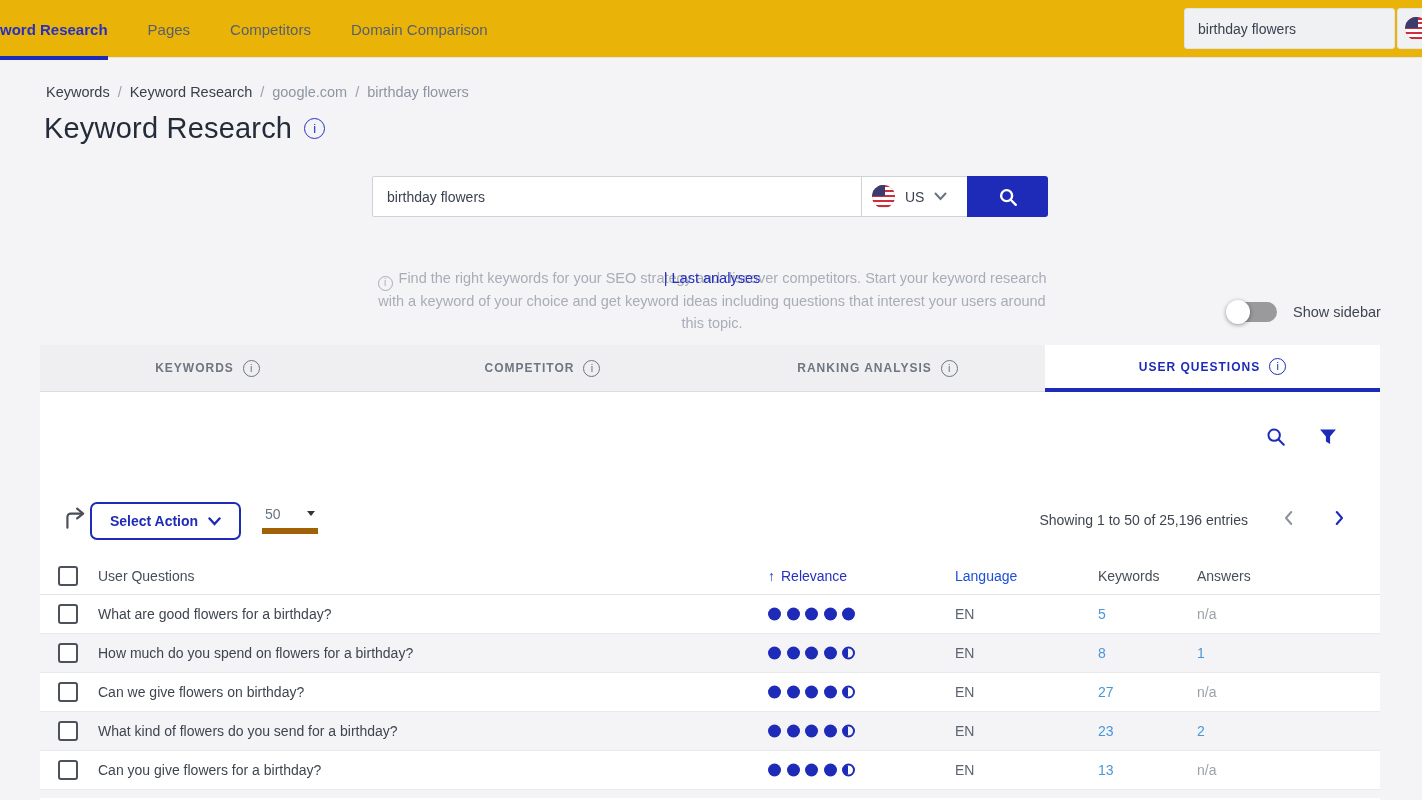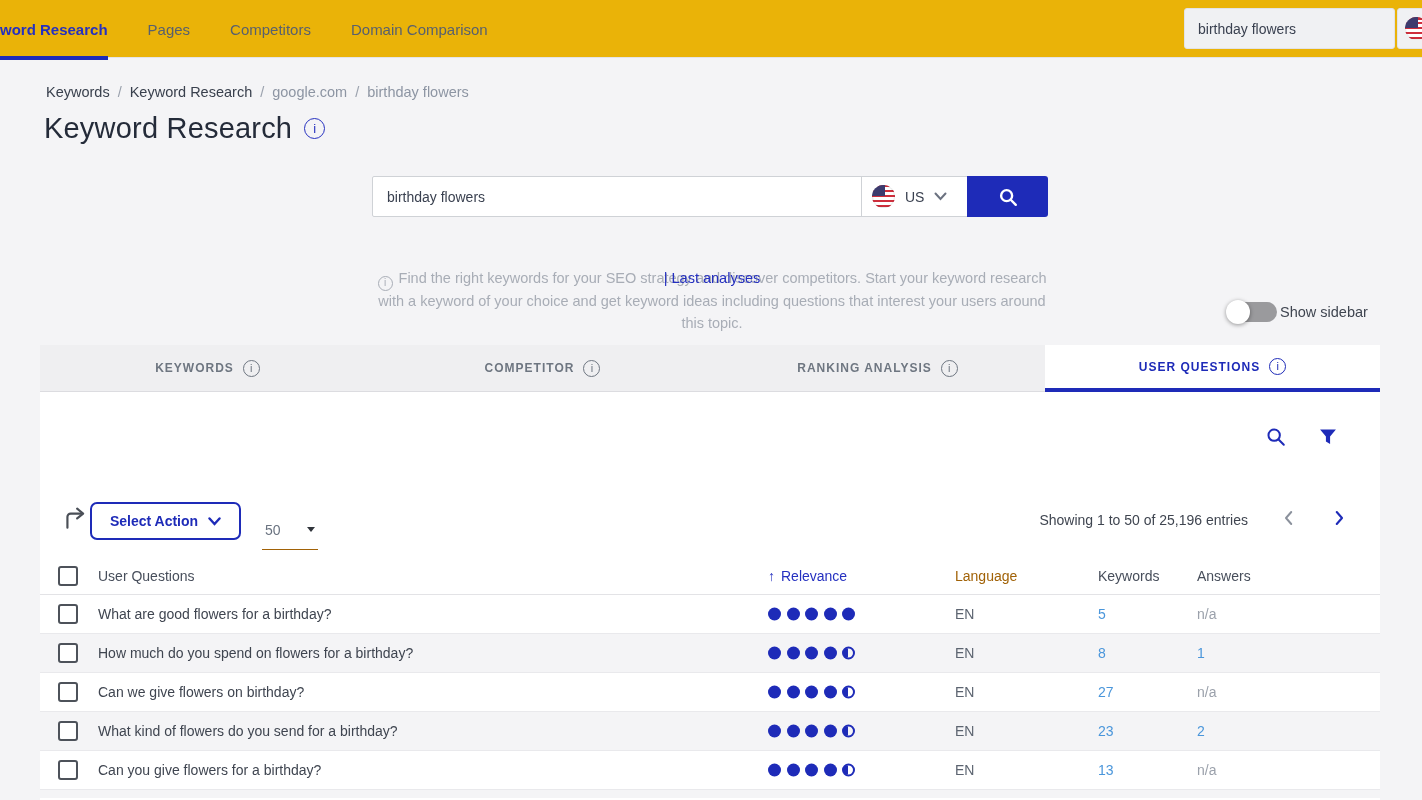--- a/index.html
+++ b/index.html
@@ -37,40 +37,40 @@
   
   .kw-input { position:absolute; left:372px; top:176px; width:490px; height:41px; background:#fff; border:1px solid #cfd2d6; border-radius:2px 0 0 2px; display:flex; align-items:center; padding-left:14px; font-size:14px; color:#3a4150; }
   .country-select { position:absolute; left:861px; top:176px; width:107px; height:41px; background:#fff; border:1px solid #cfd2d6; display:flex; align-items:center; gap:10px; padding-left:10px; cursor:pointer; }
   .country-code { font-size:14px; color:#3a4150; }
   .search-button { position:absolute; left:967px; top:176px; width:81px; height:41px; background:#1e2bb8; border:none; border-radius:0 3px 3px 0; display:flex; align-items:center; justify-content:center; cursor:pointer; }
   .description { position:absolute; left:371px; top:224px; width:682px; text-align:center; font-size:14.5px; line-height:22.5px; color:#a8adb6;margin-top:43px; }
   .last-analyses { position:absolute; left:371px; top:270px; width:682px; text-align:center; font-size:14.5px; color:#2530c0; font-weight:500; cursor:pointer; }
   .last-analyses .pipe { margin-right:4px; }
 
   
-  .toggle-row { position:absolute; left:1228px; top:302px; display:flex; align-items:center; gap:3px; }
+  .toggle-row { position:absolute; left:1228px; top:302px; display:flex; align-items:center; gap:16px; }
   .toggle-track { position:relative; width:49px; height:20px; border-radius:10px; background:#9a9a9d; cursor:pointer; }
   .toggle-knob { position:absolute; left:-2px; top:-2px; width:24px; height:24px; border-radius:50%; background:#fff; box-shadow:0 1px 4px rgba(0,0,0,.4); }
   .toggle-label { font-size:14.5px; color:#3f4550; }
 
   
   .tabbar { position:absolute; left:40px; top:345px; width:1340px; height:47px; display:flex; }
   .tab { flex:1; display:flex; align-items:center; justify-content:center; gap:9px; background:#efeff1; border-bottom:1px solid #dcdce0; cursor:pointer; color:#6e7681; }
   .tab-label { font-size:12px; letter-spacing:1px; font-weight:600; }
   .tab.active { background:#fff; color:#1e2bb8; border-bottom:4px solid #1e2bb8; }
 
   
   .panel { position:absolute; left:40px; top:392px; width:1340px; height:408px; background:#fff; }
   .panel-icons { position:absolute; top:33px; left:1224px; display:flex; gap:28px; }
   .icon-btn { width:24px; height:24px; color:#1e2bb8; cursor:pointer; display:flex; align-items:center; justify-content:center; }
 
   
   .export-btn { position:absolute; left:22px; top:114px; width:26px; height:26px; color:#4a4f57; cursor:pointer; }
   .select-action { position:absolute; left:50px; top:110px; width:151px; height:38px; background:#fff; border:2px solid #1e2bb8; border-radius:7px; display:flex; align-items:center; justify-content:center; gap:10px; color:#1e2bb8; font-size:14px; font-weight:700; cursor:pointer; }
-  .page-size { position:absolute; left:222px; top:112px; width:56px; height:30px; border-bottom:1px solid #a16207; display:flex; align-items:flex-start; justify-content:space-between; padding:2px 3px 0 3px; cursor:pointer;margin-top:16px; }
+  .page-size { position:absolute; left:222px; top:112px; width:56px; height:30px; border-bottom:6px solid #a16207; display:flex; align-items:flex-start; justify-content:space-between; padding:2px 3px 0 3px; cursor:pointer; }
   .page-size-value { font-size:14px; color:#6a7380; }
   .caret-down { width:0; height:0; border-left:4px solid transparent; border-right:4px solid transparent; border-top:5px solid #30343b; margin-top:5px; }
   .showing { position:absolute; left:960px; top:120px; width:248px; text-align:right; font-size:14px; color:#3f4550; }
   .page-prev { position:absolute; left:1240px; top:117px; width:20px; height:20px; color:#8b919c; cursor:pointer; }
   .page-next { position:absolute; left:1290px; top:117px; width:20px; height:20px; color:#1e2bb8; cursor:pointer; }
 
   
   .thead { position:absolute; top:165px; left:0; width:1340px; height:38px; border-bottom:1px solid #e3e3e6; }
   .tbody { position:absolute; top:203px; left:0; width:1340px; }
   .trow { position:relative; width:1340px; height:39px; border-bottom:1px solid #e9e9ec; background:#fff; }
@@ -237,21 +237,21 @@
 
     <div class="thead">
       <span class="cell c-check">
           <span class="checkbox"></span>
         </span>
       <span class="cell c-q">User Questions</span>
       <span class="cell c-rel">
           <span class="sort-arrow">↑</span>
           <span>Relevance</span>
         </span>
-      <span class="cell c-lang" style="color:#a16207;">Language</span>
+      <span class="cell c-lang" style="color:#1d4ed8;">Language</span>
       <span class="cell c-kw" style="color:#474e5b;">Keywords</span>
       <span class="cell c-ans" style="color:#474e5b;">Answers</span>
     </div>
 
     <div class="tbody">
   <div class="trow">
     <span class="cell c-check">
             <span class="checkbox"></span>
           </span>
     <span class="cell c-q">What are good flowers for a birthday?</span>

